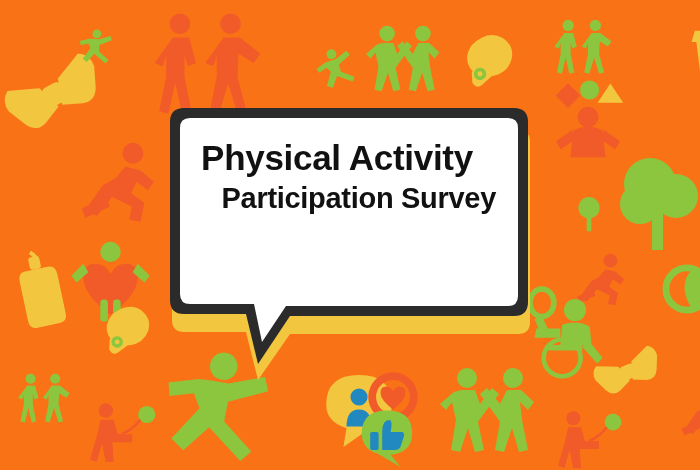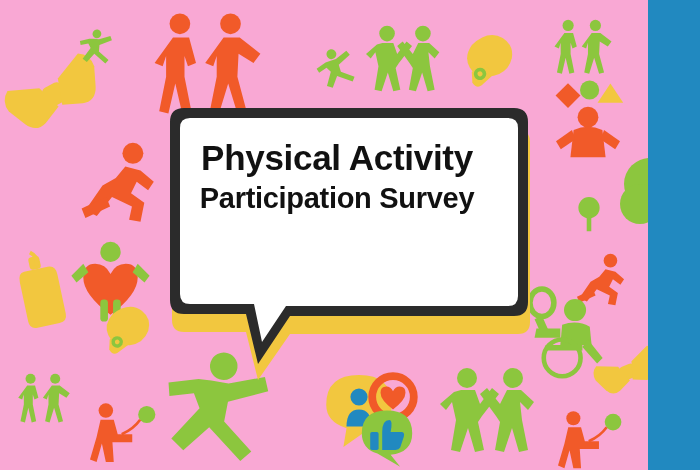--- a/index.html
+++ b/index.html
@@ -1,37 +1,37 @@
 <!DOCTYPE html>
 <html><head>
 <meta charset="utf-8">
 <style>
   html,body{margin:0;padding:0;}
   body{
     width:700px;height:470px;overflow:hidden;
     font-family:"Liberation Sans","DejaVu Sans",sans-serif;
     background:#2189c0;
   }
-  #stage{position:relative;width:648px;height:470px;overflow:hidden;background:#f9a8d4;}
+  #stage{position:relative;width:700px;height:470px;overflow:hidden;background:#f97316;}
   #icon-layer{position:absolute;inset:0;}
   #icon-layer svg{position:absolute;overflow:visible;}
   #bubble-layer{position:absolute;inset:0;}
   #bubble-svg{position:absolute;left:0;top:0;}
   .bubble-text{
     position:absolute;
     left:178px;top:140px;width:318px;
     text-align:center;
     color:#111111;
     font-weight:bold;
     letter-spacing:-0.3px;
     line-height:1.0;
     pointer-events:none;
   }
   .title-line1{font-size:35px;display:block;margin-bottom:9px;}
-  .title-line2{font-size:29px;display:block;}
+  .title-line2{font-size:29px;display:block;text-align:right;}
 </style>
 </head>
 <body>
 
 <div id="stage">
 
   <div id="icon-layer">
       <svg width="105" height="105" viewBox="0 0 100 100" style="left: 2px; top: 42px; transform: rotate(-28deg);">
         <g fill="#f2c73f">
           <rect x="40" y="40" width="20" height="20" rx="5"></rect>

